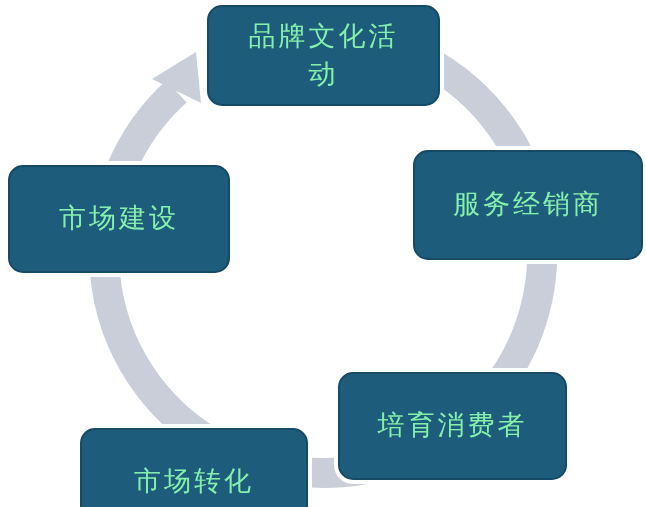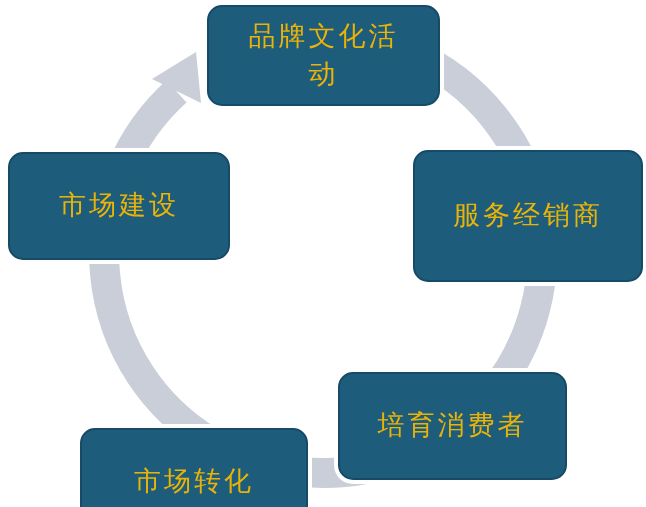--- a/index.html
+++ b/index.html
@@ -22,38 +22,38 @@
     z-index: 0;
   }
   .node {
     position: absolute;
     z-index: 1;
     box-sizing: border-box;
     background: #1D5C7A;
     border: 2px solid #164A66;
     border-radius: 15px;
     box-shadow: 0 0 0 4px #ffffff;
-    color: #eab308;
+    color: #86efac;
     display: flex;
     align-items: center;
     justify-content: center;
     text-align: center;
     font-size: 27px;
     letter-spacing: 3px;
     line-height: 1.4;
   }
   .node .label {
     display: inline-block;
   }
   .node-top          { left: 207px; top: 5px;   width: 233px; height: 101px; }
   .node-top .label   { max-width: 162px; }
-  .node-right        { left: 413px; top: 150px; width: 230px; height: 132px; }
+  .node-right        { left: 413px; top: 150px; width: 230px; height: 110px; }
   .node-bottom-right { left: 338px; top: 372px; width: 229px; height: 108px; }
   .node-bottom-left  { left: 80px;  top: 393px; width: 228px; height: 108px; margin-top: 35px; }
-  .node-left         { left: 8px;   top: 152px; width: 222px; height: 108px; }
+  .node-left         { left: 8px;   top: 165px; width: 222px; height: 108px; }
 </style>
 </head>
 <body>
 
 <div class="canvas">
 
   <svg class="ring-svg" width="646" height="507" viewBox="0 0 646 507">
 
     <path d="M 315.4 35.1 A 219 219 0 1 1 176.5 91.3" fill="none" stroke-width="30" stroke-linecap="butt" stroke="#C9CED8"></path>
     <polygon points="196,52 201,103 152,79" fill="#C9CED8"></polygon>

